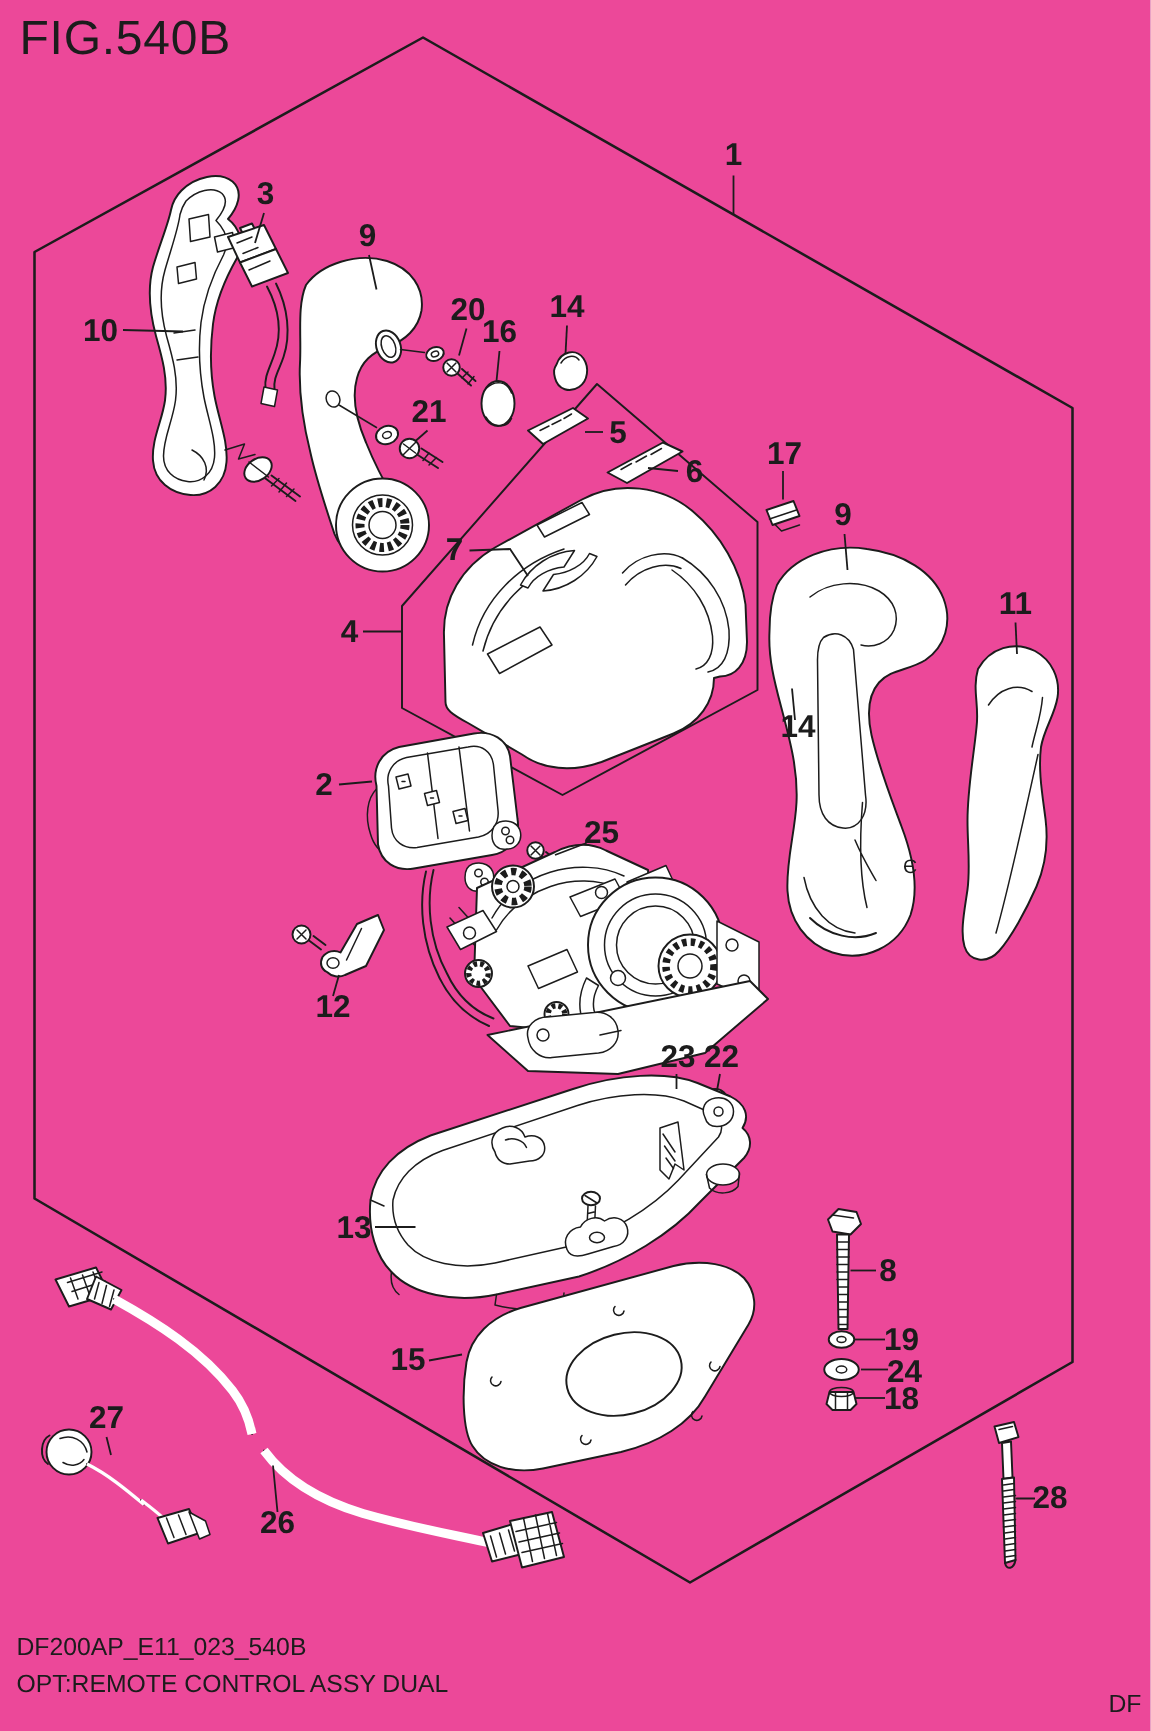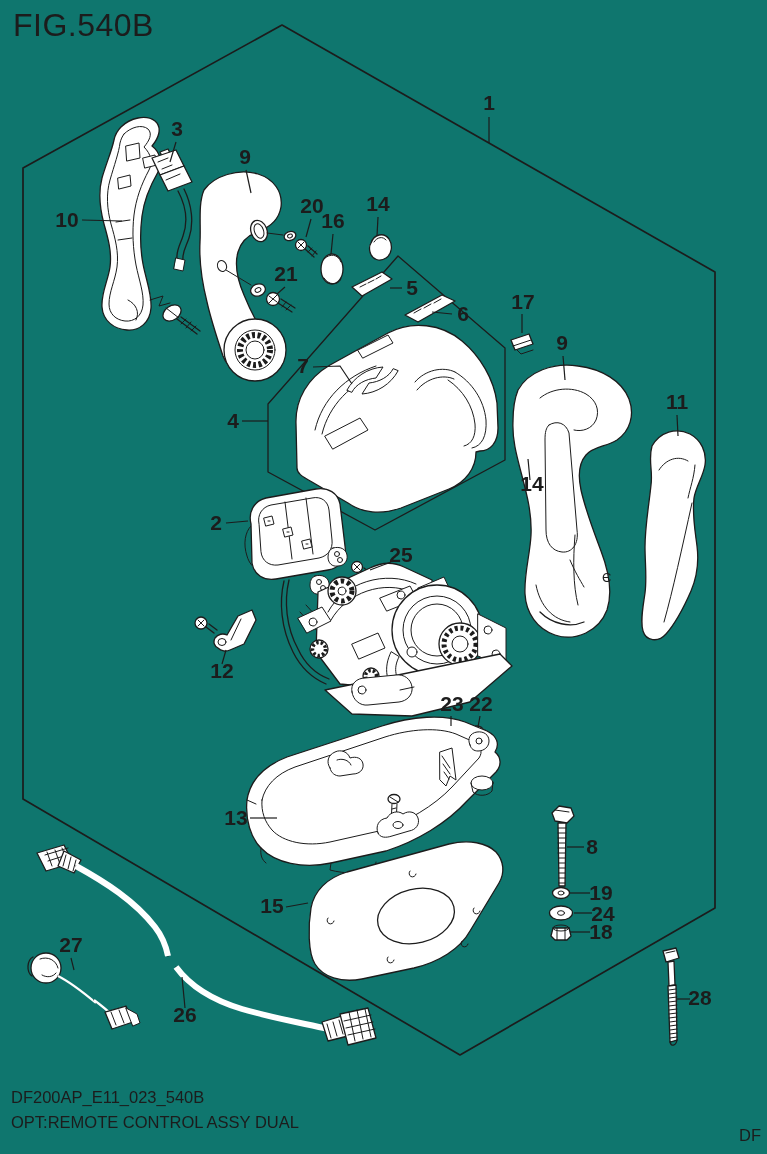--- a/index.html
+++ b/index.html
@@ -1,16 +1,16 @@
 <!DOCTYPE html>
 <html><head>
 <meta charset="utf-8">
 <style>
   html,body{margin:0;padding:0;background:#e8e8e8;}
-  .page{position:relative;width:767px;height:1154px;background:#0f766e;margin:0 auto;overflow:hidden;}
+  .page{position:relative;width:767px;height:1154px;background:#ec4899;margin:0 auto;overflow:hidden;}
   svg{display:block;}
   svg text{font-family:"Liberation Sans", sans-serif;fill:#1c1c1c;}
   .title-text{font-size:32px;letter-spacing:0.5px;}
   .part-num{font-size:21px;font-weight:bold;text-anchor:middle;}
   .footer-text{font-size:16.5px;}
   .mark-text{font-size:13px;}
   .ln{stroke:#1c1c1c;fill:none;stroke-width:1.3;stroke-linejoin:round;stroke-linecap:round;}
   .fw{stroke:#1c1c1c;fill:#ffffff;stroke-width:1.3;stroke-linejoin:round;stroke-linecap:round;}
   .thin{stroke-width:1;}
   .thick{stroke-width:1.7;}

